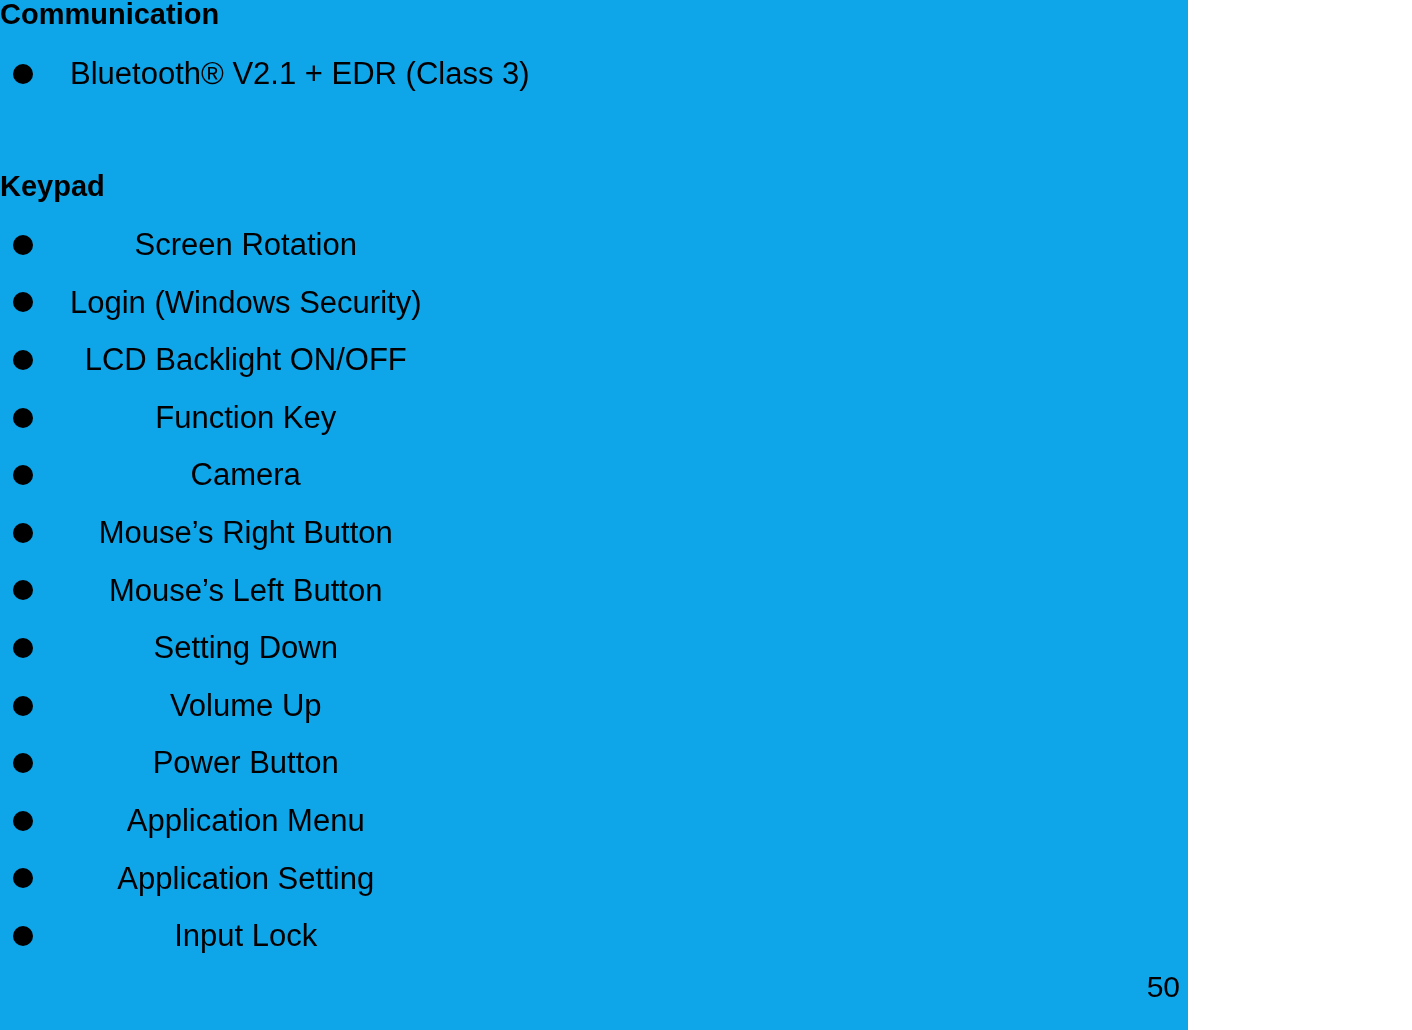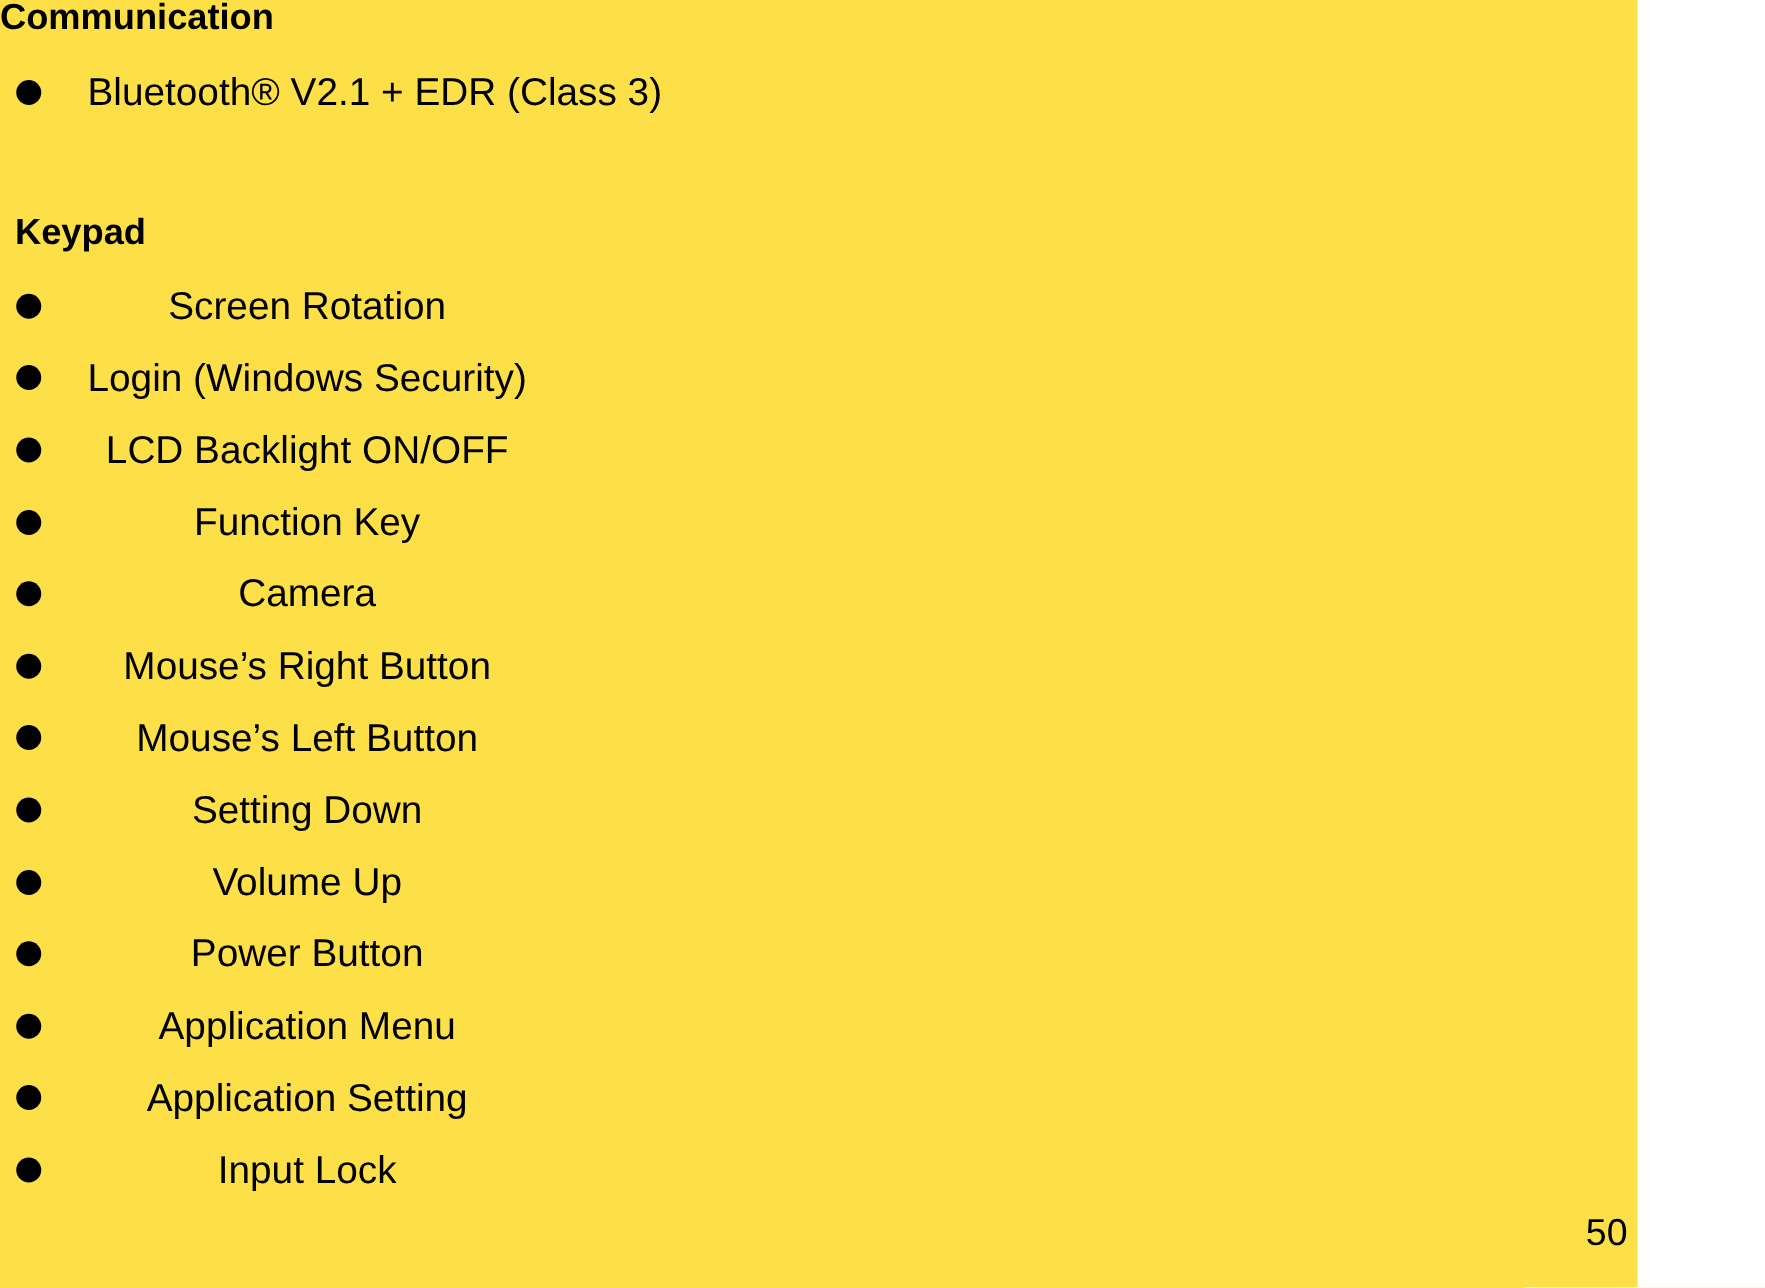--- a/index.html
+++ b/index.html
@@ -7,36 +7,36 @@
     padding: 0;
     background: #ffffff;
   }
   body {
     font-family: "Liberation Sans", sans-serif;
     color: #000000;
     -webkit-font-smoothing: antialiased;
   }
   #page {
     position: relative;
-    width: 1310px;
+    width: 1188px;
     height: 1030px;
-    background: #fde047;
+    background: #0ea5e9;
     overflow: hidden;
   }
   .section-heading {
     position: absolute;
     left: 0px;
     font-size: 29px;
     font-weight: bold;
     line-height: 34px;
     letter-spacing: 0px;
     white-space: nowrap;
   }
   #heading-communication { top: -3px; }
-  #heading-keypad { top: 169px; margin-left: 12px; }
+  #heading-keypad { top: 169px; }
 
   .bullet-list {
     position: absolute;
     left: 0px;
     margin: 0;
     padding: 0;
     list-style: none;
   }
   #list-communication { top: 45px; }
   #list-keypad { top: 216px; text-align: center; }

